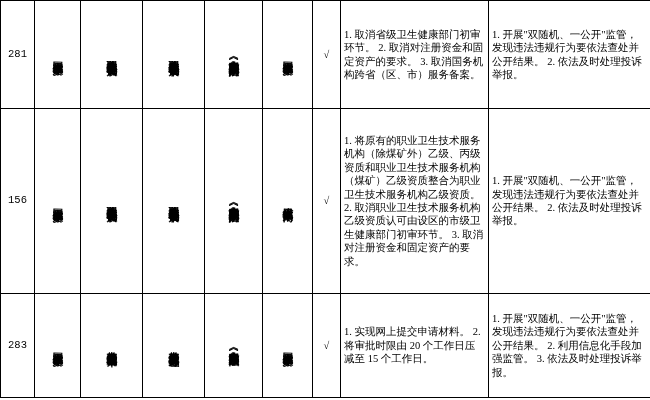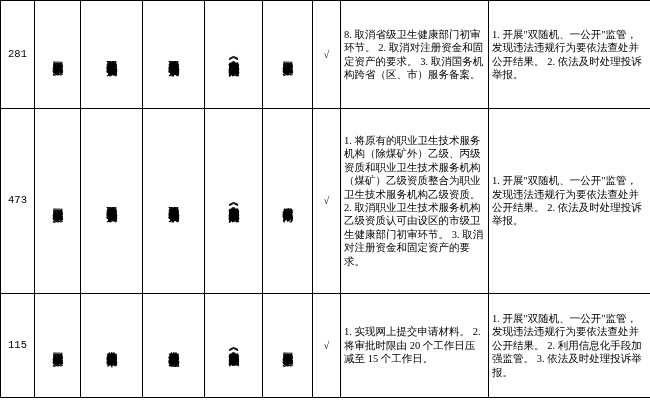--- a/index.html
+++ b/index.html
@@ -127,29 +127,29 @@
               <span class="vtext">《中华人民共和国职业病防治法》</span>
             </div>
         </td>
         <td class="cell-vert">
           <div class="vwrap">
               <span class="vtext">国家卫生健康委</span>
             </div>
         </td>
         <td class="cell-mark">√</td>
         <td class="cell-text">
-          <p>8. 取消省级卫生健康部门初审环节。 2. 取消对注册资金和固定资产的要求。 3. 取消国务机构跨省（区、市）服务备案。</p>
+          <p>1. 取消省级卫生健康部门初审环节。 2. 取消对注册资金和固定资产的要求。 3. 取消国务机构跨省（区、市）服务备案。</p>
         </td>
         <td class="cell-text">
           <p>1. 开展"双随机、一公开"监管，发现违法违规行为要依法查处并公开结果。 2. 依法及时处理投诉举报。</p>
         </td>
       </tr>
 
       <tr class="row-282">
-        <td class="cell-index">473</td>
+        <td class="cell-index">156</td>
         <td class="cell-vert">
           <div class="vwrap">
               <span class="vtext">国家卫生健康委</span>
             </div>
         </td>
         <td class="cell-vert">
           <div class="vwrap">
               <span class="vtext">职业卫生技术服务机构资质认可</span>
             </div>
         </td>
@@ -171,21 +171,21 @@
         <td class="cell-mark">√</td>
         <td class="cell-text">
           <p>1. 将原有的职业卫生技术服务机构（除煤矿外）乙级、丙级资质和职业卫生技术服务机构（煤矿）乙级资质整合为职业卫生技术服务机构乙级资质。 2. 取消职业卫生技术服务机构乙级资质认可由设区的市级卫生健康部门初审环节。 3. 取消对注册资金和固定资产的要求。</p>
         </td>
         <td class="cell-text">
           <p>1. 开展"双随机、一公开"监管，发现违法违规行为要依法查处并公开结果。 2. 依法及时处理投诉举报。</p>
         </td>
       </tr>
 
       <tr class="row-283">
-        <td class="cell-index">115</td>
+        <td class="cell-index">283</td>
         <td class="cell-vert">
           <div class="vwrap">
               <span class="vtext">国家卫生健康委</span>
             </div>
         </td>
         <td class="cell-vert">
           <div class="vwrap">
               <span class="vtext">脐带血造血干细胞设置审批</span>
             </div>
         </td>

